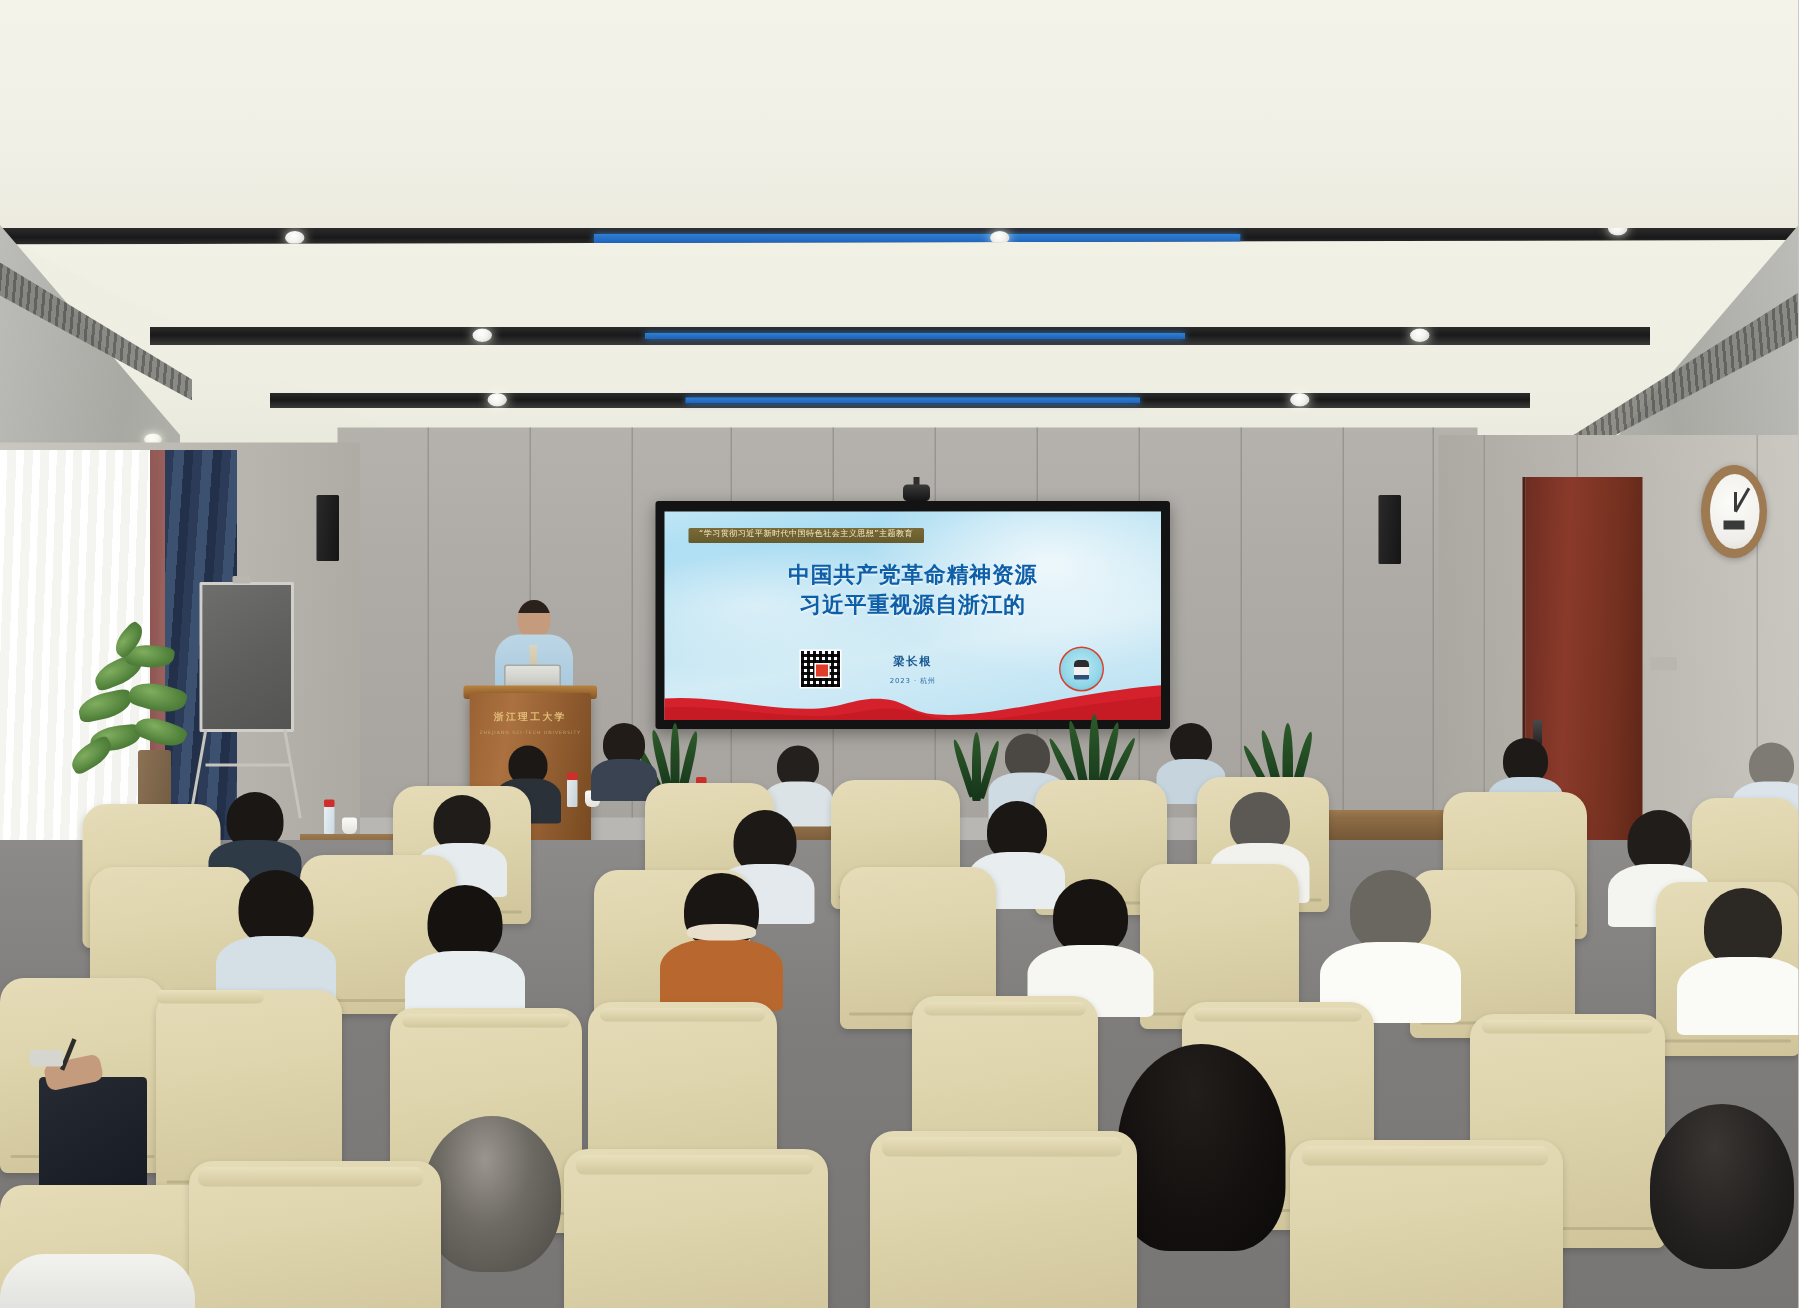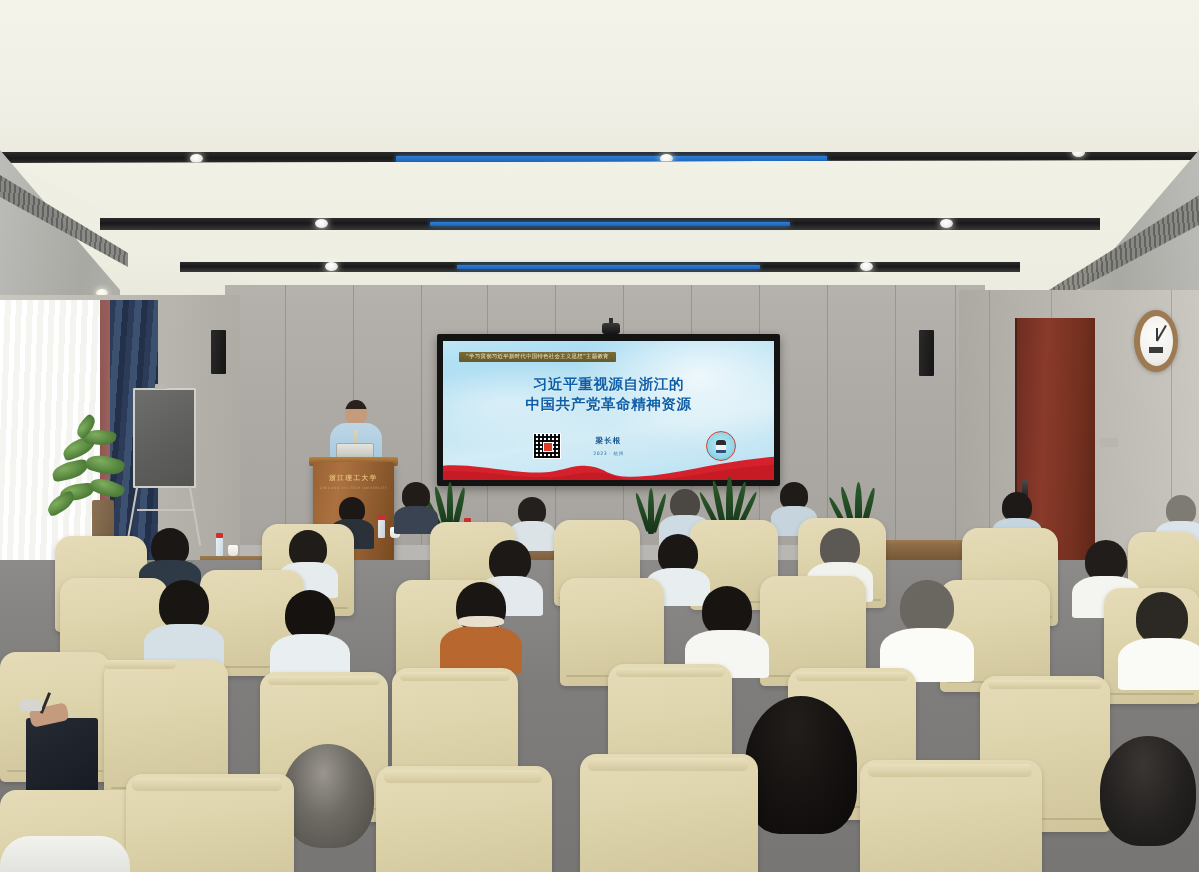--- a/index.html
+++ b/index.html
@@ -514,22 +514,22 @@
       <div class="slide-glow"></div>
       <div class="slide-glow2"></div>
 
       <svg class="slide-wave" viewBox="0 0 380 42" preserveAspectRatio="none">
         <path d="M0,26 C40,16 78,30 118,30 C142,30 150,22 168,23 C186,24 188,33 206,34 C250,37 300,16 380,12 L380,42 L0,42 Z" fill="#d5212b"></path>
         <path d="M0,31 C46,24 84,35 124,35 C150,35 158,29 176,30 C196,31 198,37 218,38 C258,40 306,24 380,20 L380,42 L0,42 Z" fill="#b8131d" opacity="0.5"></path>
       </svg>
 
       <div class="slide-banner">“学习贯彻习近平新时代中国特色社会主义思想”主题教育</div>
       <div class="slide-title">
+        <div>中国共产党革命精神资源</div>
         <div>习近平重视源自浙江的</div>
-        <div>中国共产党革命精神资源</div>
       </div>
       <div class="slide-qr"></div>
       <div class="slide-author">梁长根</div>
       <div class="slide-date">2023 · 杭州</div>
       <div class="slide-logo">
         <div class="fig"></div>
       </div>
     </div>
   </div>
 

